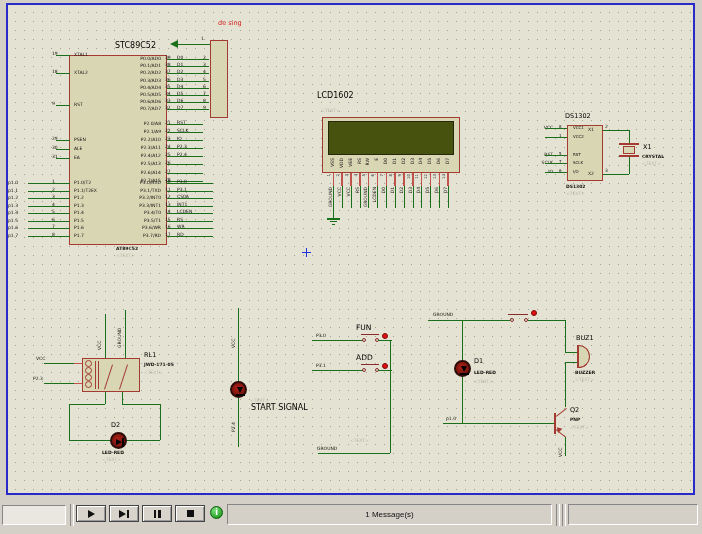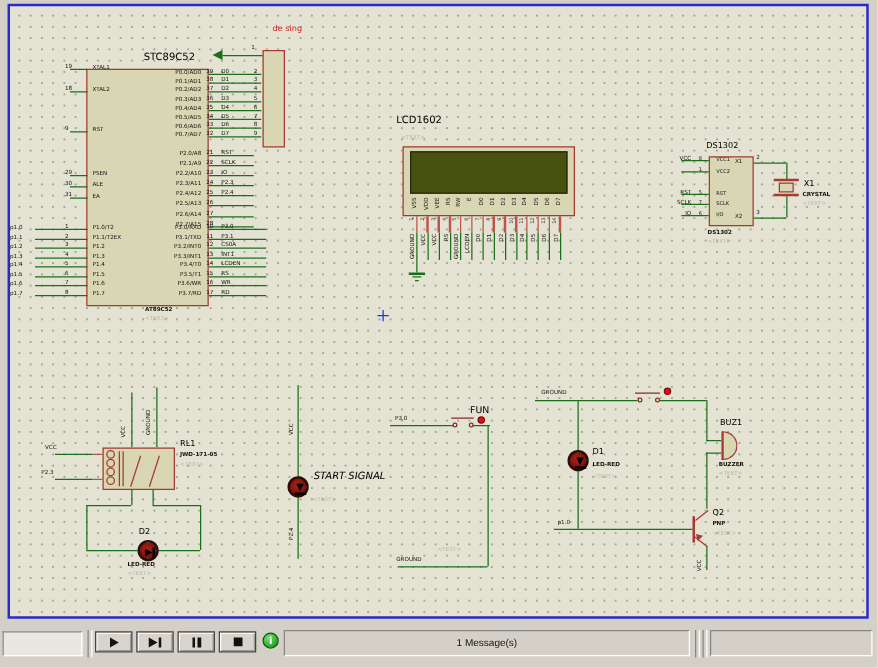--- a/index.html
+++ b/index.html
@@ -62,21 +62,21 @@
        border-bottom:3.5px solid transparent;border-left:6px solid #000;}
   .ledbar{position:absolute;left:10px;top:4px;width:1.5px;height:9px;background:#000;}
   .led.down .ledsym{transform:rotate(90deg);left:5px;top:4px;}
   .led.down .ledbar{left:4px;top:11px;width:9px;height:1.5px;}
   .dot{position:absolute;width:6px;height:6px;border-radius:50%;background:#e01010;border:1px solid #7d0b0b;box-sizing:border-box;}
   .cc{position:absolute;width:4px;height:4px;border-radius:50%;border:1px solid #8a2b2b;box-sizing:border-box;background:#e4e3d3;}
   .bbar{position:absolute;height:1px;background:#8a2b2b;}
   
   #keypad{position:absolute;left:312px;top:324px;}
   .kblk{position:relative;width:82px;height:30px;}
-  .klabel{position:absolute;left:44px;top:0;font-size:7.5px;line-height:8px;color:#000;margin-left:20px;}
+  .klabel{position:absolute;left:44px;top:0;font-size:7.5px;line-height:8px;color:#000;}
   .knet{position:absolute;left:4px;top:9px;font-size:4.5px;line-height:5px;}
   .kw1{position:absolute;left:0;top:16px;width:52px;height:1px;background:#1a701a;}
   .kw2{position:absolute;left:66px;top:16px;width:14px;height:1px;background:#1a701a;}
   .kc1{left:50px;top:14px;}.kc2{left:63px;top:14px;}
   .kbar{left:49px;top:10px;width:18px;}
   .kdot{left:70px;top:9px;}
   
   #statusbar{position:absolute;left:0;top:497px;width:702px;height:37px;background:#d4d0c8;}
   .sunken{position:absolute;border-top:1px solid #868686;border-left:1px solid #868686;
           border-bottom:1px solid #fff;border-right:1px solid #fff;box-sizing:border-box;}
@@ -612,29 +612,39 @@
     </div>
   <div class="t bold abs" style="left:102px;top:450px;">LED-RED</div>
   <div class="t gray abs" style="left:102px;top:457px;">&lt;TEXT&gt;</div>
 
   <div class="w wv" style="left:238px;top:308px;height:139px;"></div>
   <div class="t rot abs" style="left:231px;top:326px;height:22px;">VCC</div>
   <div class="led down" style="left:230px;top:381px;">
       <i class="ledsym"></i>
       <i class="ledbar"></i>
     </div>
-  <div class="t8 abs" style="left:251px;top:376px;font-style:italic;">START SIGNAL</div>
+  <div class="t8 abs" style="left:251px;top:403px;">START SIGNAL</div>
   <div class="t gray abs" style="left:250px;top:398px;">&lt;TEXT&gt;</div>
   <div class="t rot abs" style="left:231px;top:408px;height:24px;">P2.4</div>
 
   <div id="keypad">
 
   <div class="kblk">
       <span class="klabel">FUN</span>
       <span class="knet">P3.0</span>
+      <i class="kw1"></i>
+      <i class="cc kc1"></i>
+      <i class="cc kc2"></i>
+      <i class="bbar kbar"></i>
+      <i class="dot kdot"></i>
+      <i class="kw2"></i>
+    </div>
+      <div class="kblk">
+      <span class="klabel">ADD</span>
+      <span class="knet">P3.1</span>
       <i class="kw1"></i>
       <i class="cc kc1"></i>
       <i class="cc kc2"></i>
       <i class="bbar kbar"></i>
       <i class="dot kdot"></i>
       <i class="kw2"></i>
     </div>
     </div>
   <div class="w wv" style="left:390px;top:340px;height:113px;"></div>
   <div class="w wh" style="left:318px;top:453px;width:72px;"></div>

